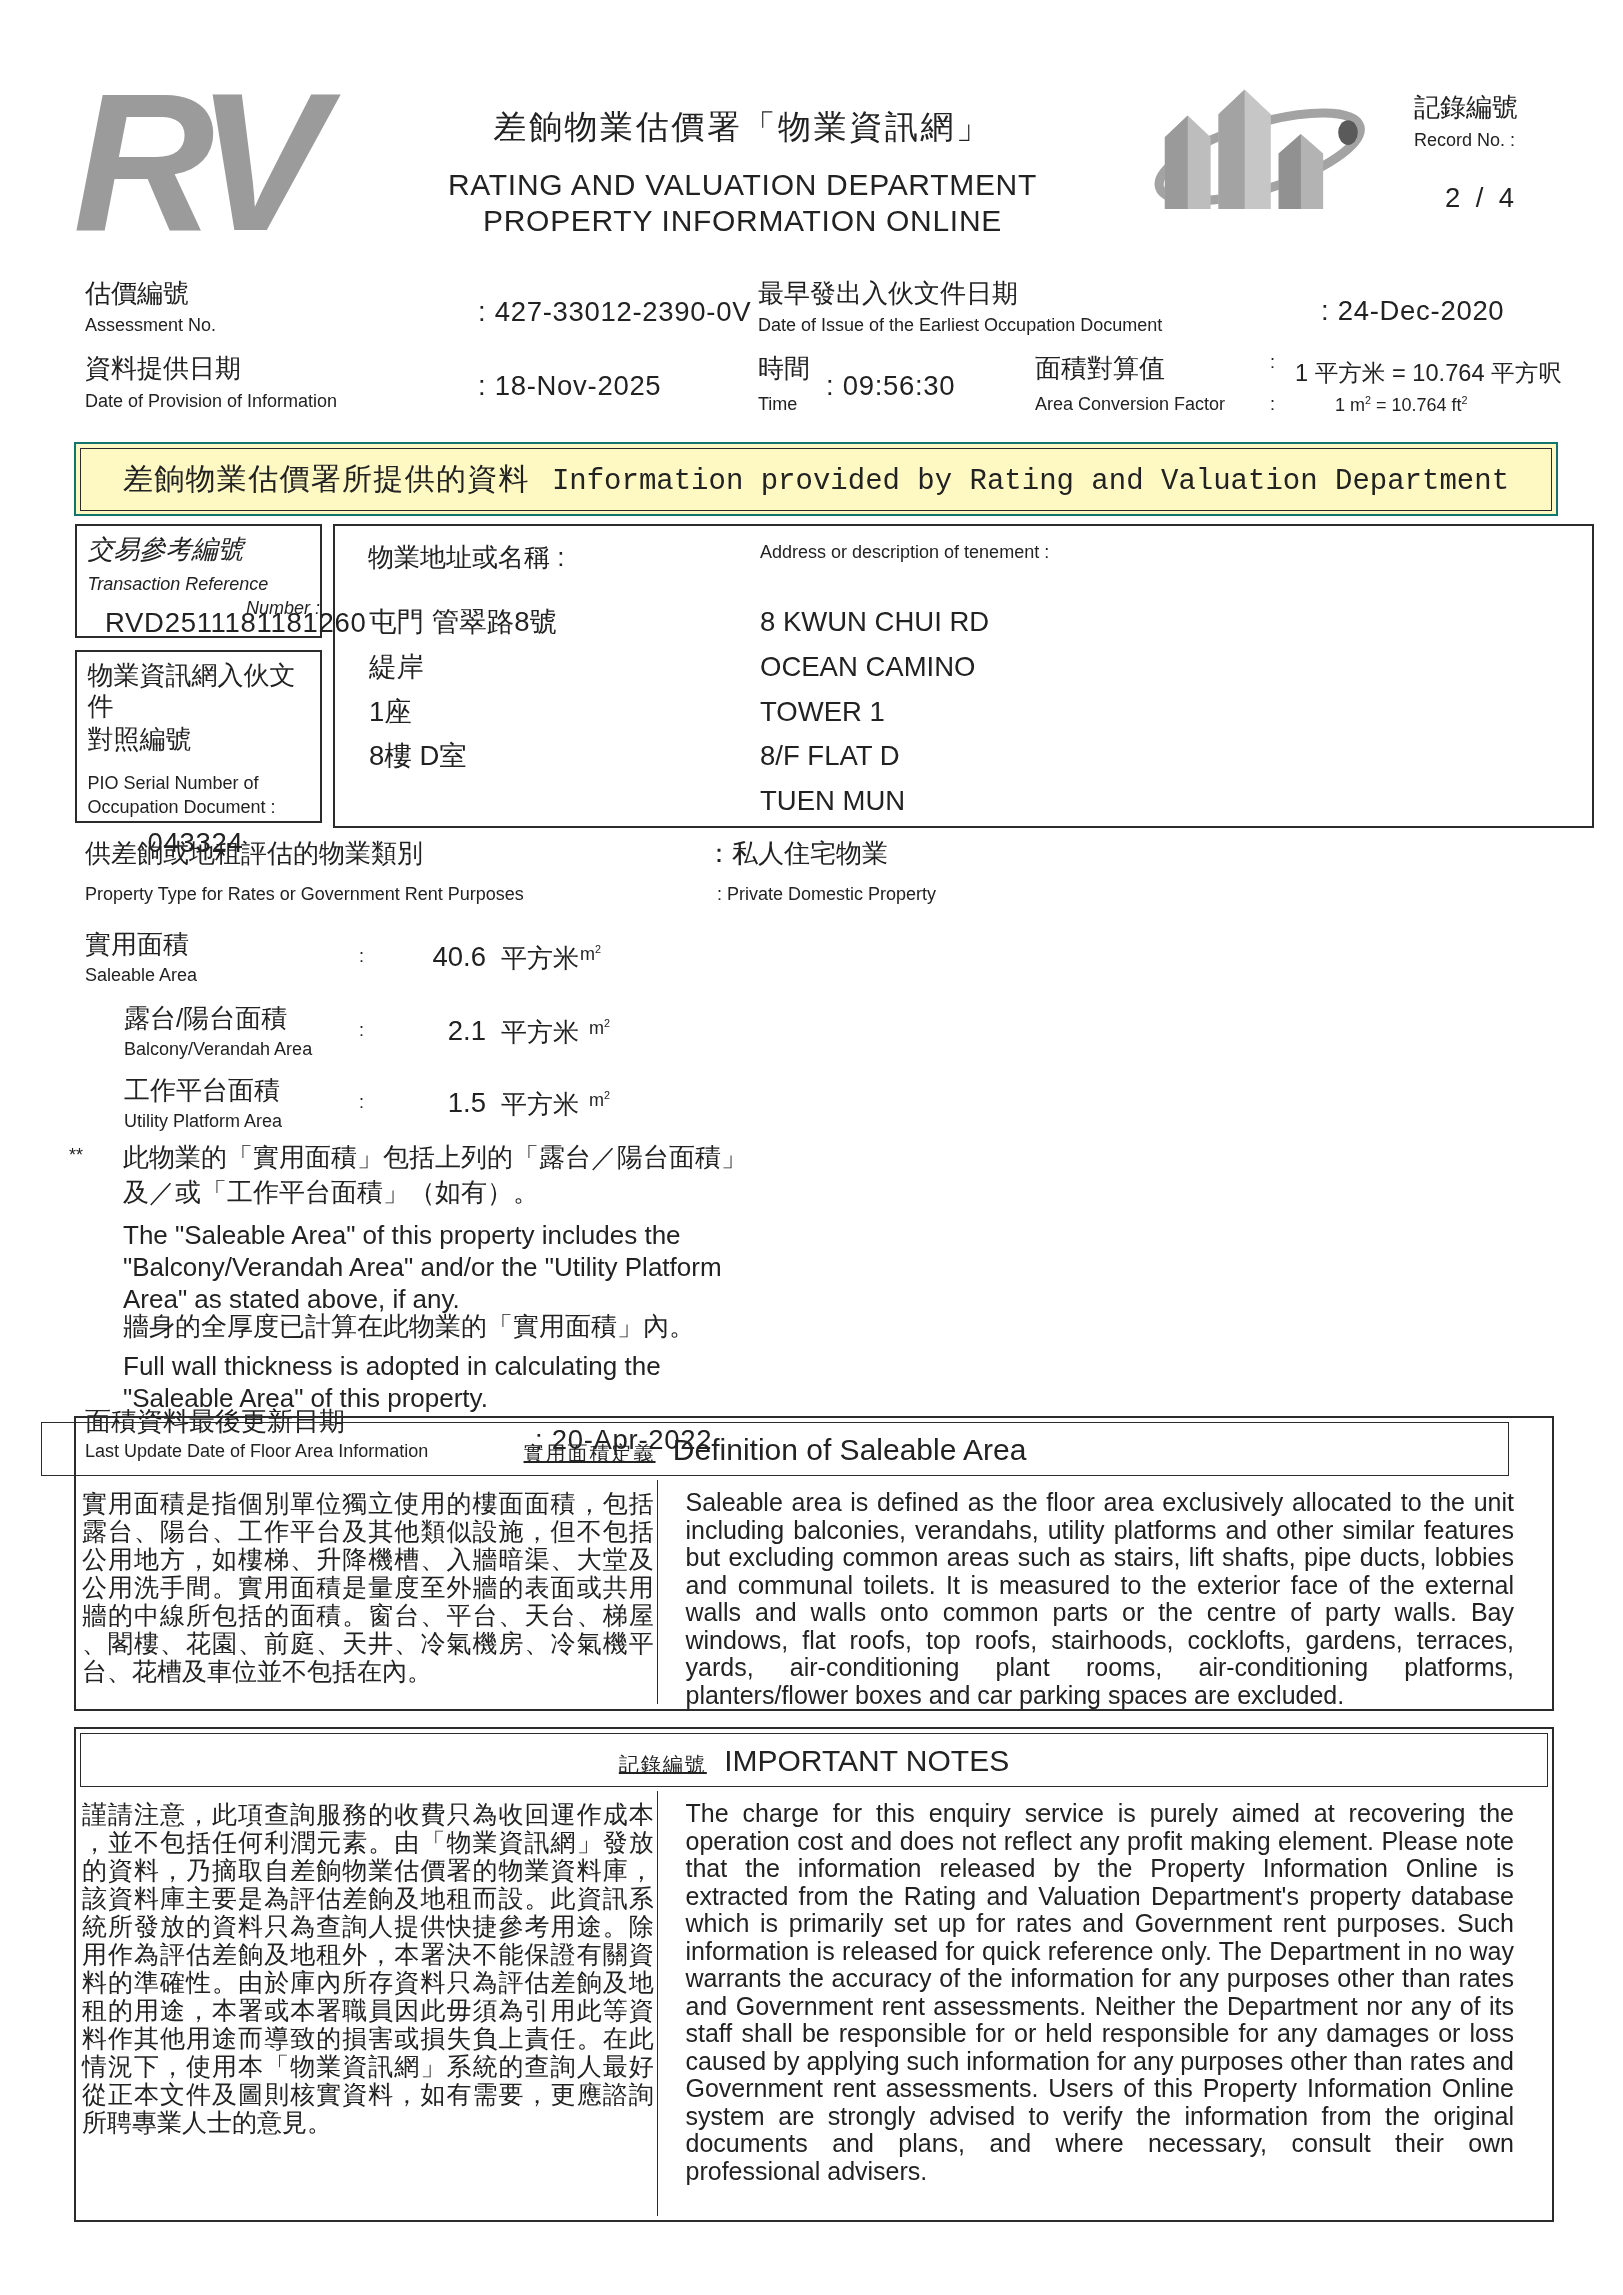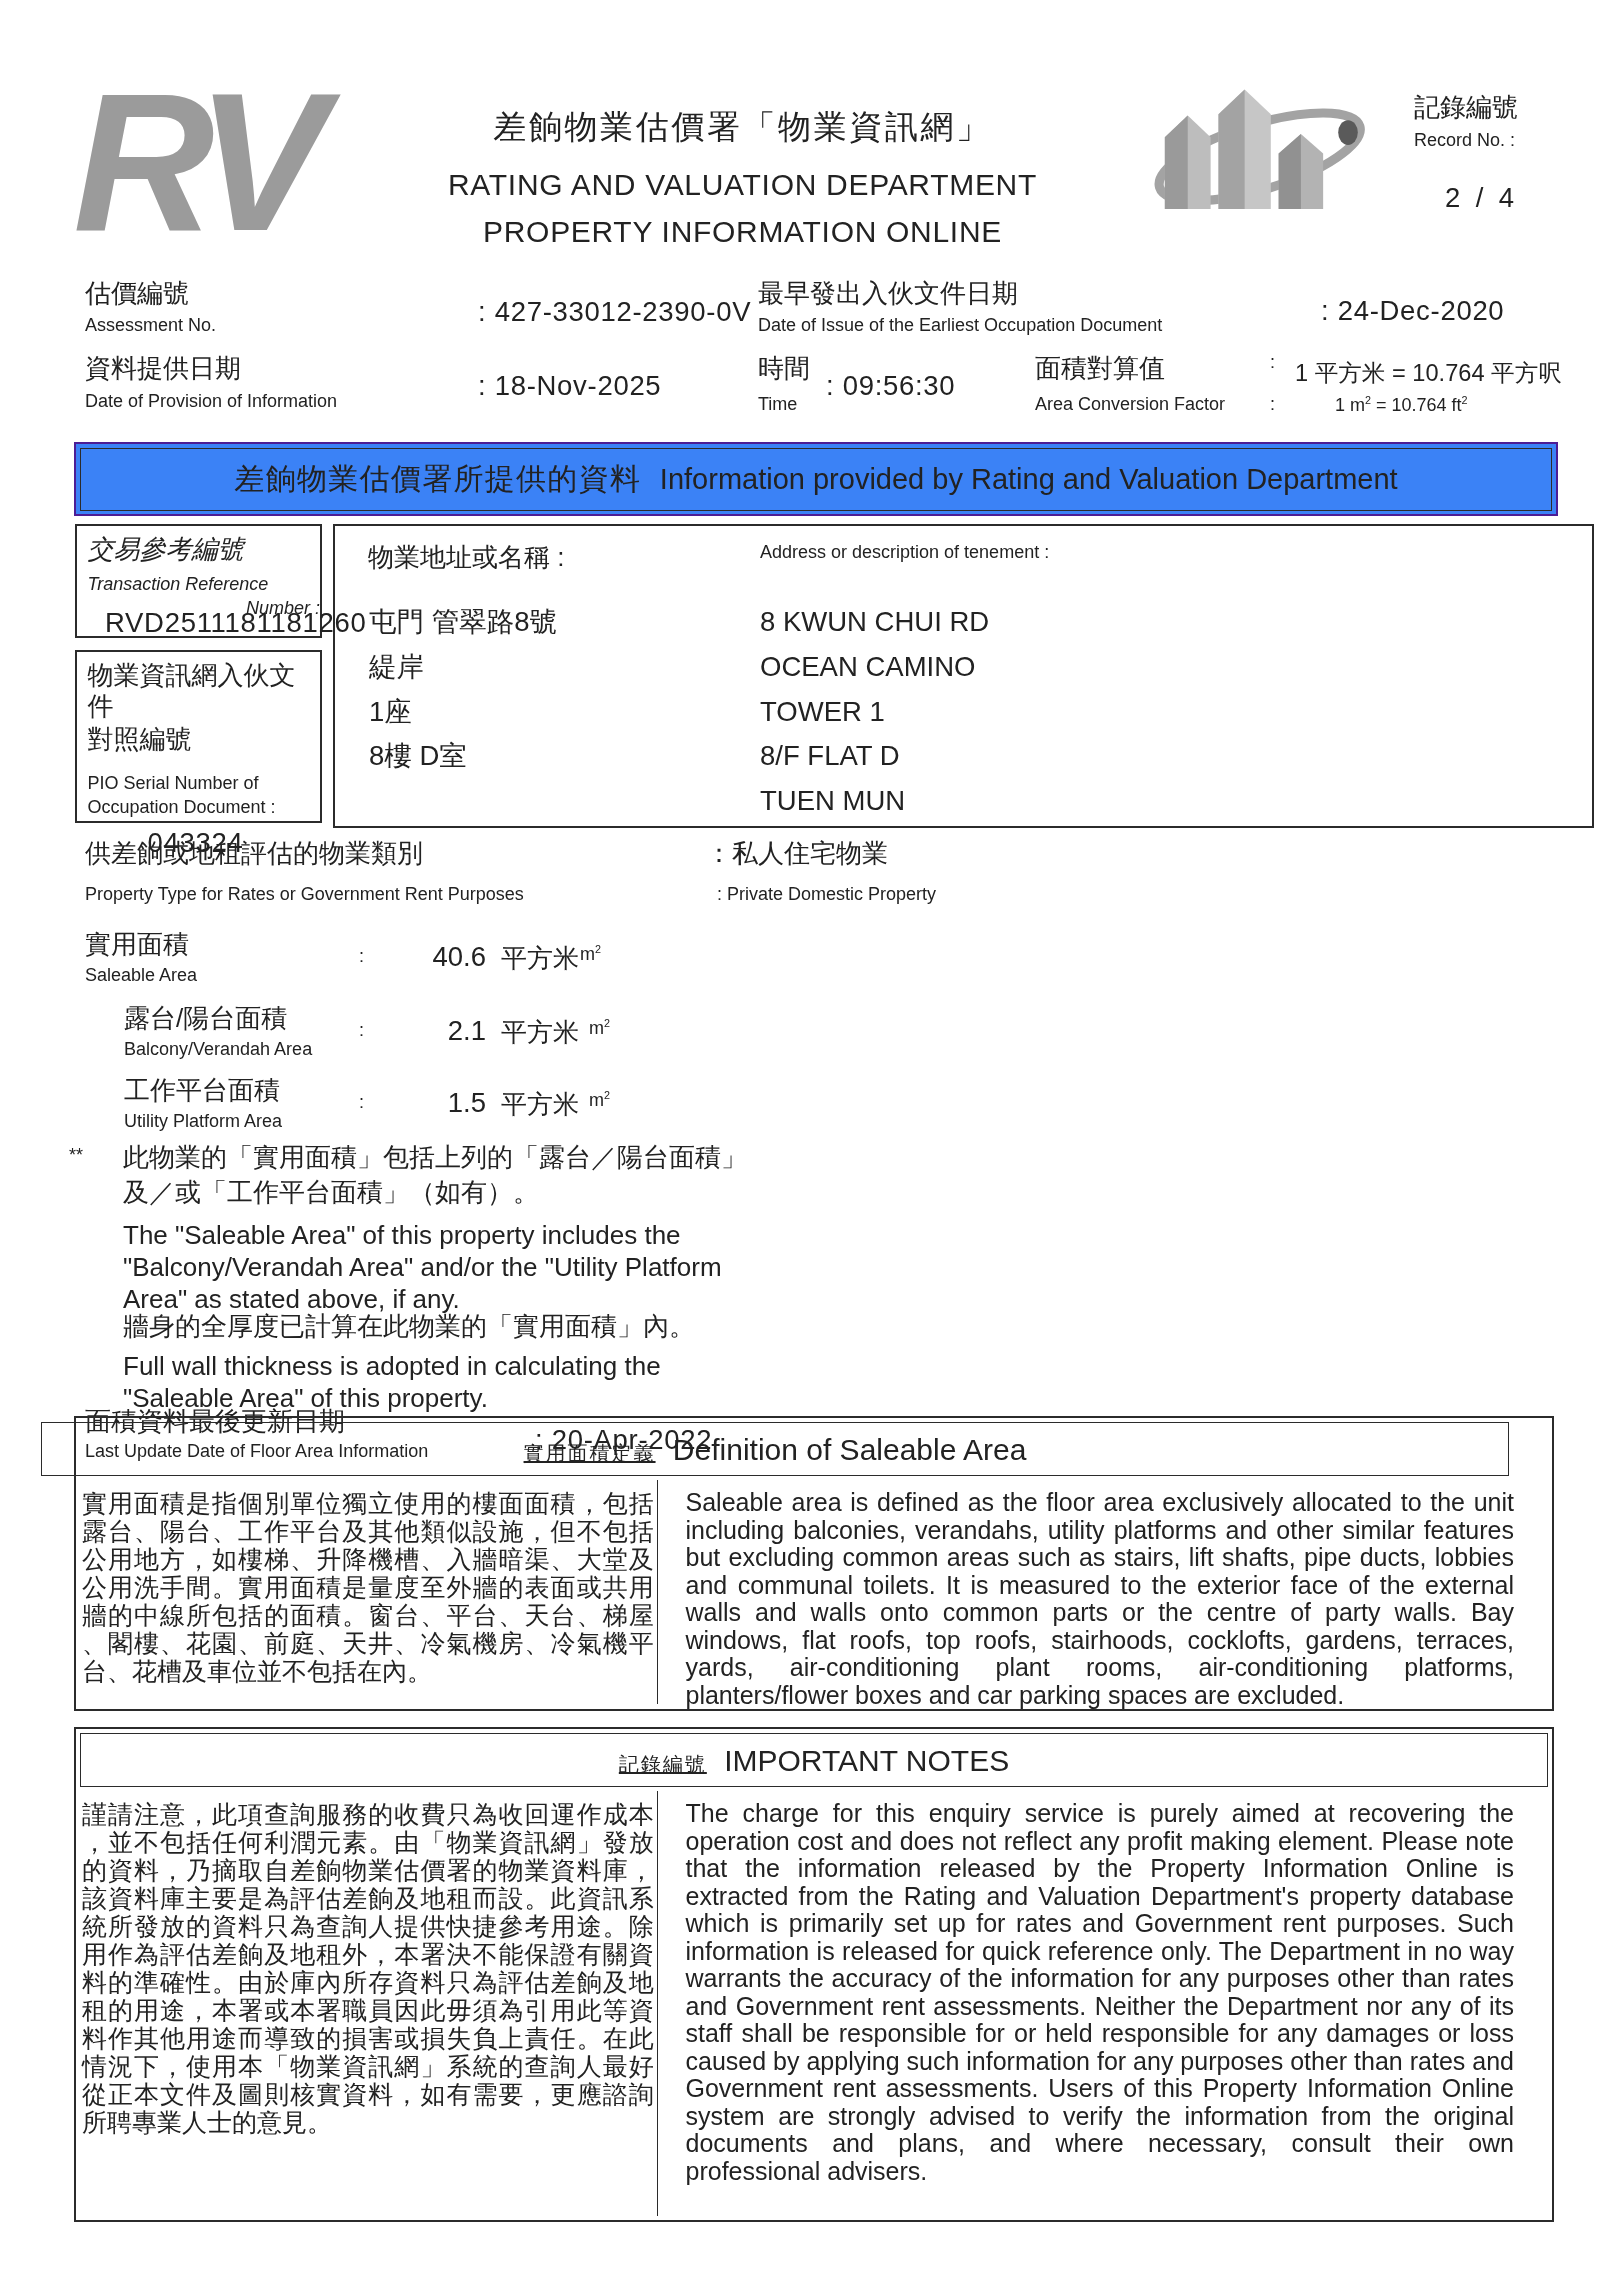--- a/index.html
+++ b/index.html
@@ -12,21 +12,21 @@
   .zh36{font-size:23.6px;}
   .zh40{font-size:26px;line-height:1.2;}
   .zh42{font-size:27.5px;line-height:1.2;}
   .en40{font-size:18px;line-height:1.2;}
   .en42{font-size:27.5px;line-height:1.2;}
   .val42{font-size:27.5px;letter-spacing:0.7px;}
   .title-zh{font-size:33px;letter-spacing:2.6px;}
   .title-en{font-size:30px;letter-spacing:0.7px;}
   sup{font-size:60%;vertical-align:super;}
   .banner{
-    position:absolute;border:2px solid #4c1d95;background:#3b82f6;
+    position:absolute;border:2px solid #0f766e;background:#fef9c3;font-family:Liberation Mono, monospace;
   }
   .banner-inner{
     border:1.3px solid #2b2b2b;margin:3.9px;text-align:center;
     padding:10.5px 0 9.2px 0;
   }
   .banner-inner .t-zh{font-size:30px;letter-spacing:1.3px;}
   .banner-inner .t-en{font-size:29px;margin-left:15.7px;}
   .box{position:absolute;border:2px solid #2b2b2b;padding-left:32px;}
   .section{position:absolute;border:2px solid #2b2b2b;}
   .sec-header{
@@ -56,21 +56,21 @@
 </head>
 <body>
 
 <div class="page">
 
   <div class="abs rv-text" style="left:73px;top:65px;">RV</div>
 
   <div class="abs" style="left:219px;top:105px;width:1047px;text-align:center;">
     <div class="title-zh">差餉物業估價署「物業資訊網」</div>
     <div class="title-en" style="margin-top:18.3px;">RATING AND VALUATION DEPARTMENT</div>
-    <div class="title-en" style="margin-top:13px;">PROPERTY INFORMATION ONLINE</div>
+    <div class="title-en" style="margin-top:2px;">PROPERTY INFORMATION ONLINE</div>
   </div>
 
   <svg class="abs" style="left:1145px;top:75px;" width="249" height="157" viewBox="0 0 380 240">
     <ellipse cx="175" cy="125" rx="160" ry="50" fill="none" stroke="#a3a3a3" stroke-width="14" transform="rotate(-17 175 125)"></ellipse>
     <polygon points="30,205 30,95 65,62 100,95 100,205" fill="#bdbdbd"></polygon>
     <polygon points="30,205 30,95 65,62 65,205" fill="#9a9a9a"></polygon>
     <polygon points="112,205 112,60 152,22 192,60 192,205" fill="#c6c6c6"></polygon>
     <polygon points="112,205 112,60 152,22 152,205" fill="#a3a3a3"></polygon>
     <polygon points="204,205 204,120 238,90 272,120 272,205" fill="#b3b3b3"></polygon>
     <polygon points="204,205 204,120 238,90 238,205" fill="#919191"></polygon>

